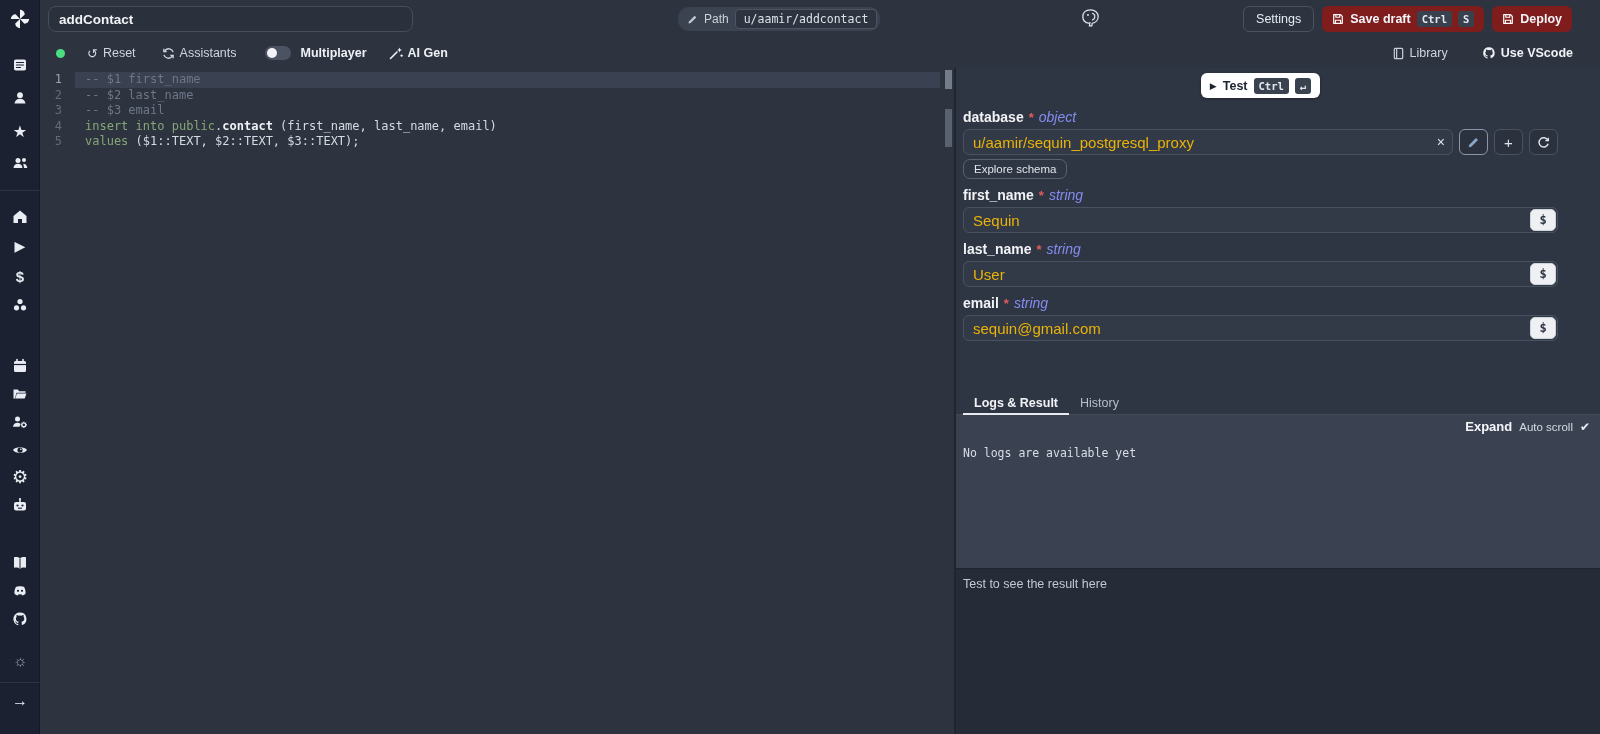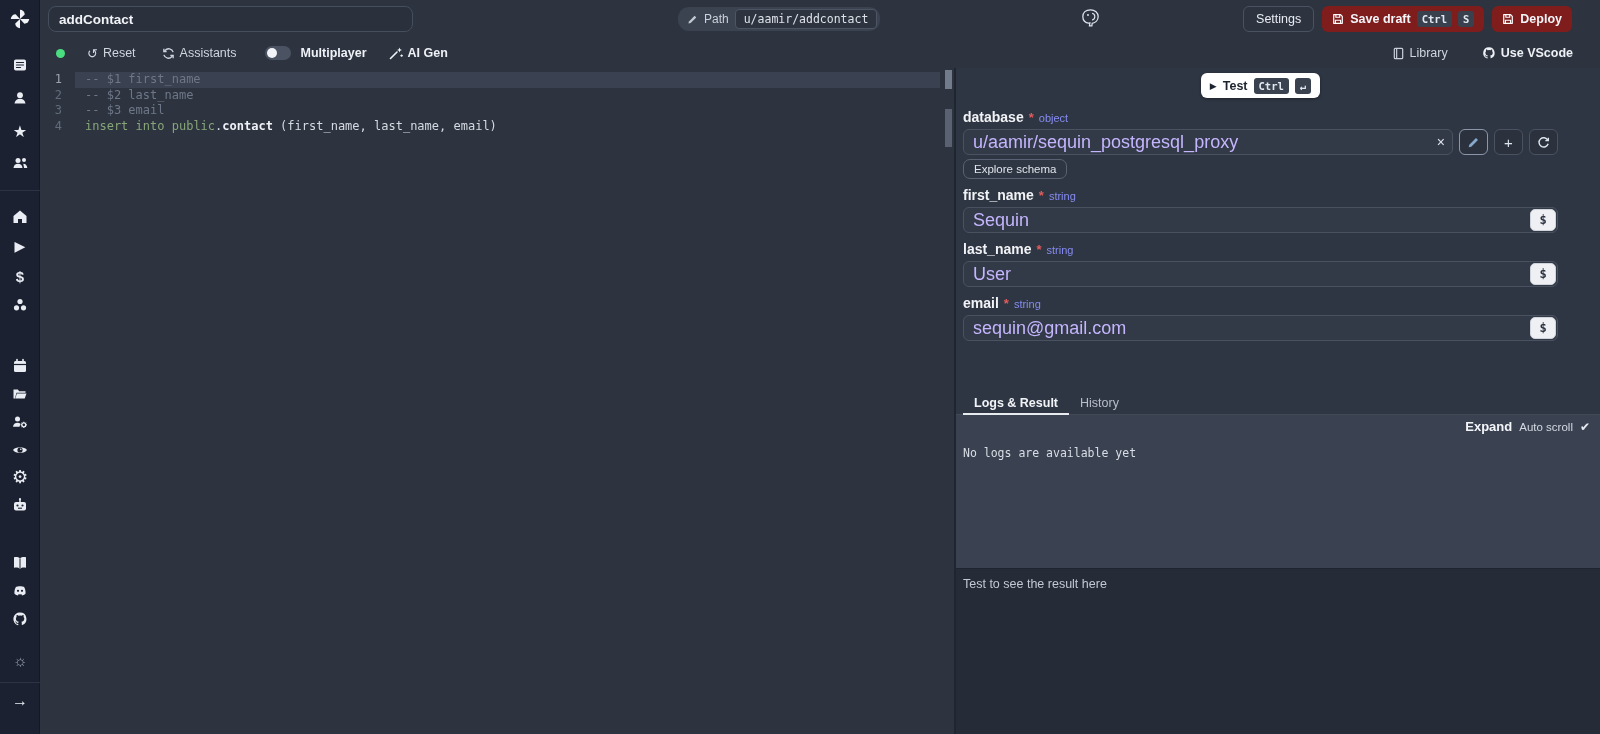--- a/index.html
+++ b/index.html
@@ -79,25 +79,25 @@
   .test-row { margin-top:5px; height:28px; display:flex; justify-content:center; }
   .test-btn { background:#ffffff; border-radius:6px; display:flex; align-items:center; gap:6px;
     padding:0 9px; height:25px; cursor:pointer; box-shadow:0 1px 3px rgba(0,0,0,.35); }
   .test-play { font-size:9px; color:#1d2430; }
   .test-label { font-size:12.5px; font-weight:700; color:#1d2430; }
   .test-btn .kbd { background:#3a4250; }
   .fld-label { margin-top:8px; height:17px; display:flex; align-items:baseline; gap:5px; }
   .fld-label:first-of-type { margin-top:0; }
   .fld-name { font-size:14px; font-weight:700; color:#f1f3f6; }
   .fld-req { color:#e25c5c; font-size:13px; font-weight:700; }
-  .fld-type { font-size:11px; color:#858cf0; }
+  .fld-type { font-size:14px; font-style:italic; color:#858cf0; }
   .inp-row { margin-top:3px; display:flex; gap:6px; height:26px; }
   .inp { position:relative; flex:1; height:26px; }
   .inp input { width:100%; height:26px; background:#323947; border:1px solid #4a5261;
-    border-radius:6px; color:#c4b5fd; font-size:18px; padding:0 28px 0 9px; outline:none;
+    border-radius:6px; color:#eab308; font-size:15px; padding:0 28px 0 9px; outline:none;
     font-family:"Liberation Sans", sans-serif; }
   .inp-x { position:absolute; right:8px; top:4px; color:#dfe4ec; font-size:14px; line-height:18px;
     cursor:pointer; }
   .dollar-btn { position:absolute; right:2px; top:2px; width:26px; height:22px; background:#eef0f3;
     border:1px solid #cfd4da; border-radius:5px; color:#2a3140; font-size:12px; font-weight:700;
     display:flex; align-items:center; justify-content:center; cursor:pointer;
     font-family:"DejaVu Sans Mono",monospace; }
   .sq-btn { width:29px; height:26px; background:#2b313d; border:1px solid #4a5261; border-radius:6px;
     display:flex; align-items:center; justify-content:center; color:#dfe4ec; cursor:pointer;
     font-size:15px; }
@@ -330,20 +330,21 @@
     <span>Use VScode</span>
   </div>
 </div>
 
 <div class="editor">
   <div id="editor-lines">
       <div class="code-line active"><span class="ln">1</span><span class="lc"><span class="tok-comment">-- $1 first_name</span></span></div>
       <div class="code-line"><span class="ln">2</span><span class="lc"><span class="tok-comment">-- $2 last_name</span></span></div>
       <div class="code-line"><span class="ln">3</span><span class="lc"><span class="tok-comment">-- $3 email</span></span></div>
       <div class="code-line"><span class="ln">4</span><span class="lc"><span class="tok-keyword">insert into </span><span class="tok-keyword">public</span><span class="tok-plain">.</span><span class="tok-emph">contact</span><span class="tok-plain"> (first_name, last_name, email)</span></span></div>
+      <div class="code-line"><span class="ln">5</span><span class="lc"><span class="tok-keyword">values</span><span class="tok-plain"> ($1::TEXT, $2::TEXT, $3::TEXT);</span></span></div>
     </div>
   <div class="minimap">
     <div class="mm1"></div>
     <div class="mm2"></div>
   </div>
 </div>
 <div class="splitter"></div>
 
 <div class="panel">
   <div class="form-wrap">

